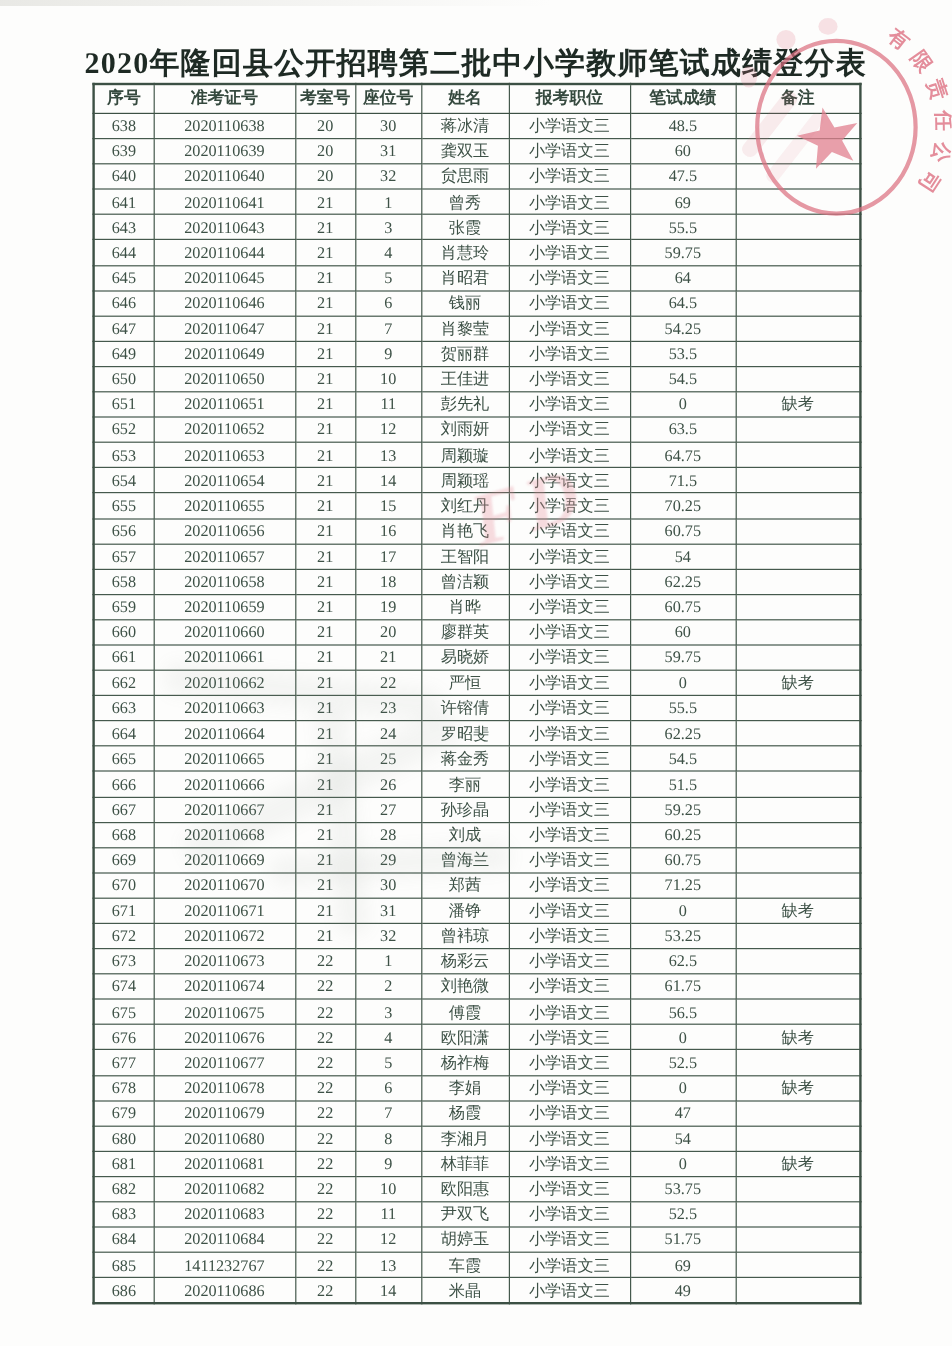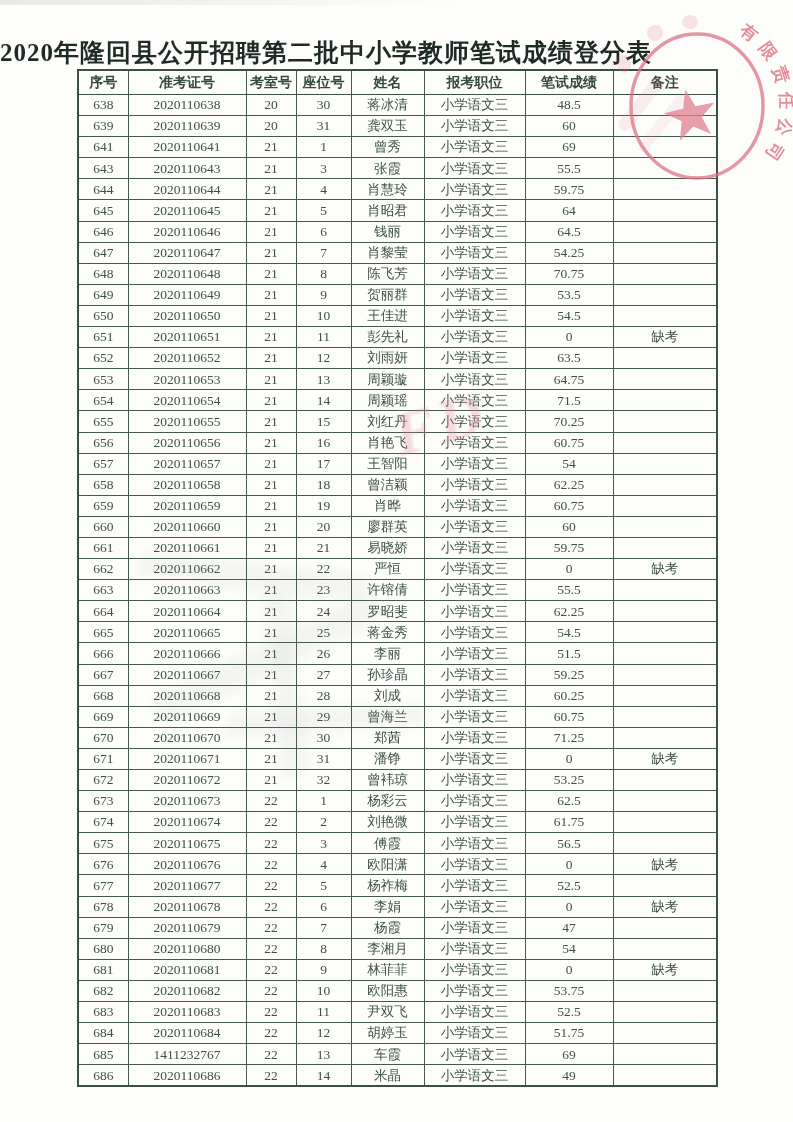--- a/index.html
+++ b/index.html
@@ -9,21 +9,21 @@
     font-family:"Liberation Serif","DejaVu Serif",serif;
     -webkit-font-smoothing:antialiased;
   }
   .scan-edge{
     position:absolute;left:0;top:0;width:58%;height:5px;
     background:linear-gradient(to right,#d8d8d2,rgba(216,216,210,0));
     opacity:.55;pointer-events:none;
   }
   .doc-title{
     position:absolute;left:0;top:36px;width:793px;
-    font-size:25px;font-weight:bold;color:#1e2a24;
+    text-align:center;font-size:25px;font-weight:bold;color:#1e2a24;
     letter-spacing:1px;
   }
   .score-table{
     position:absolute;left:77px;top:69px;width:639px;height:1008px;
     border-collapse:collapse;table-layout:fixed;
     font-size:13.5px;color:#3d5146;
   }
   .score-table th,.score-table td{
     border:1px solid #45594d;
     text-align:center;vertical-align:middle;
@@ -103,20 +103,30 @@
         <td>639</td>
         <td>2020110639</td>
         <td>20</td>
         <td>31</td>
         <td>龚双玉</td>
         <td>小学语文三</td>
         <td>60</td>
         <td></td>
       </tr>
       <tr>
+        <td>640</td>
+        <td>2020110640</td>
+        <td>20</td>
+        <td>32</td>
+        <td>贠思雨</td>
+        <td>小学语文三</td>
+        <td>47.5</td>
+        <td></td>
+      </tr>
+      <tr>
         <td>641</td>
         <td>2020110641</td>
         <td>21</td>
         <td>1</td>
         <td>曾秀</td>
         <td>小学语文三</td>
         <td>69</td>
         <td></td>
       </tr>
       <tr>
@@ -160,30 +170,20 @@
         <td></td>
       </tr>
       <tr>
         <td>647</td>
         <td>2020110647</td>
         <td>21</td>
         <td>7</td>
         <td>肖黎莹</td>
         <td>小学语文三</td>
         <td>54.25</td>
-        <td></td>
-      </tr>
-      <tr>
-        <td>648</td>
-        <td>2020110648</td>
-        <td>21</td>
-        <td>8</td>
-        <td>陈飞芳</td>
-        <td>小学语文三</td>
-        <td>70.75</td>
         <td></td>
       </tr>
       <tr>
         <td>649</td>
         <td>2020110649</td>
         <td>21</td>
         <td>9</td>
         <td>贺丽群</td>
         <td>小学语文三</td>
         <td>53.5</td>

